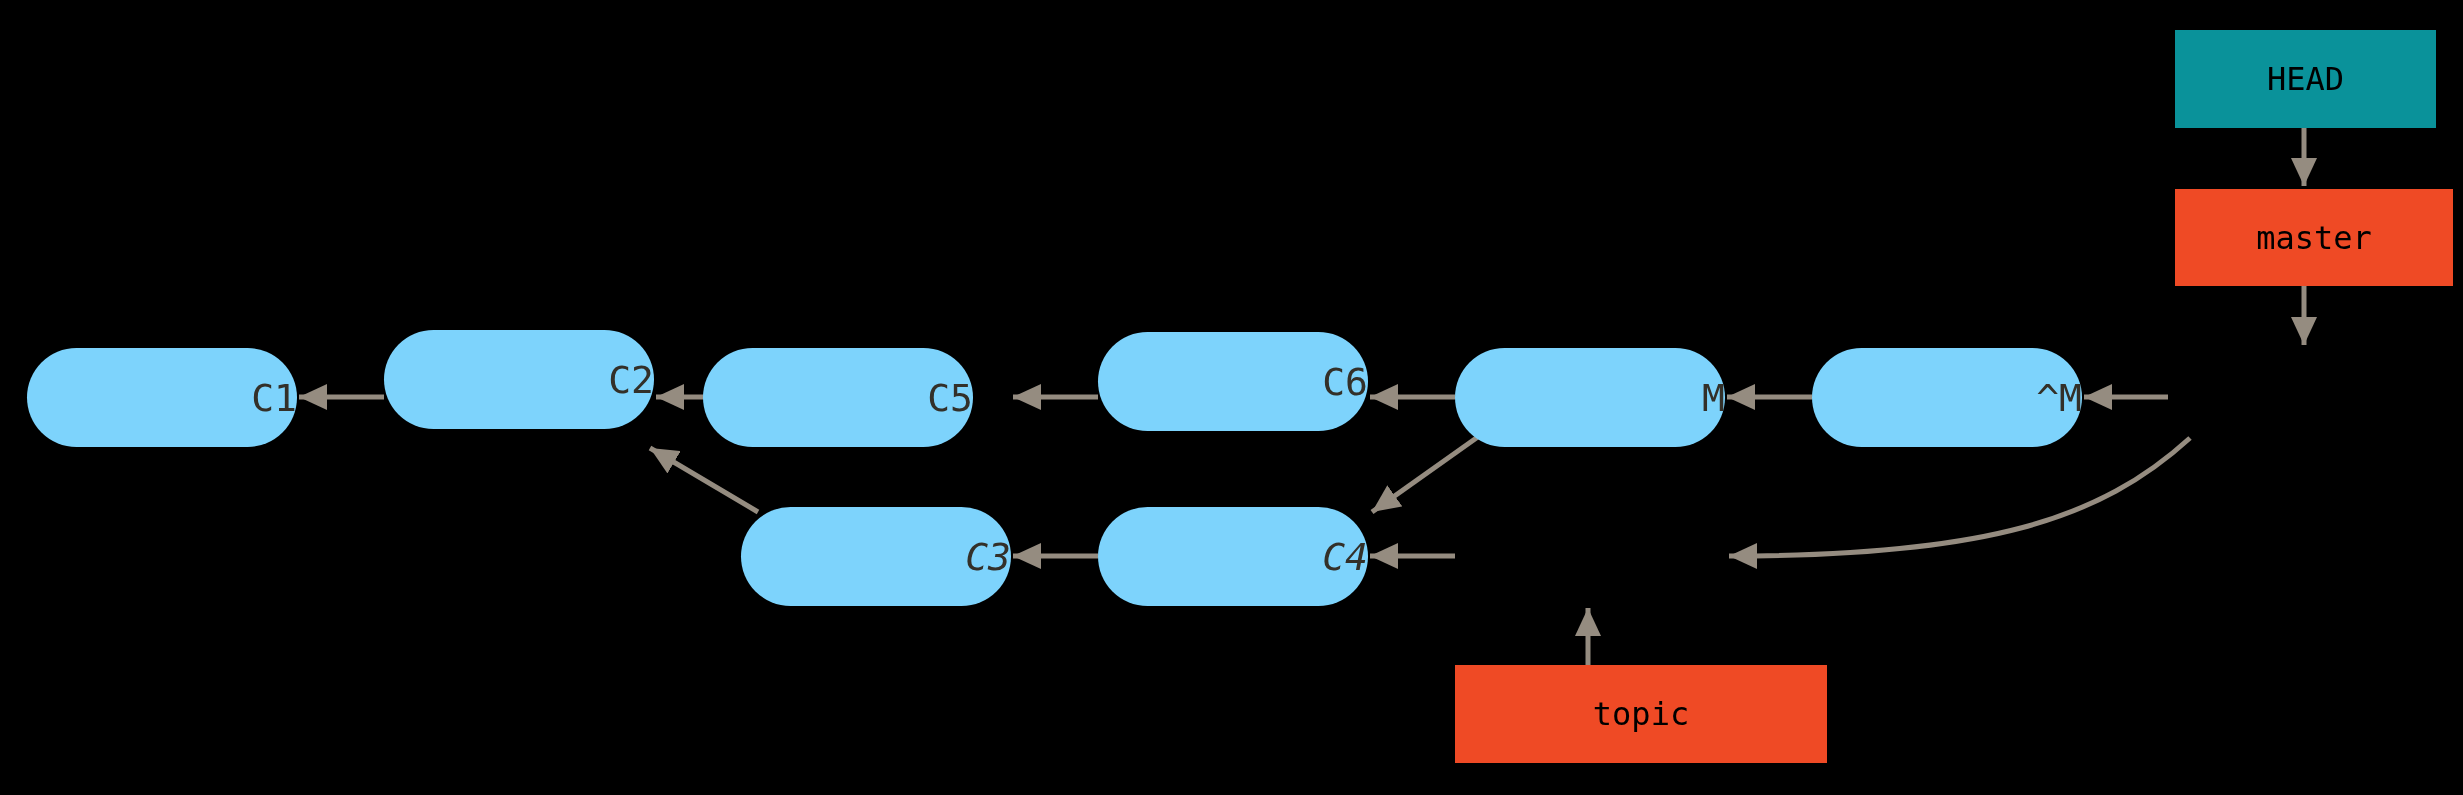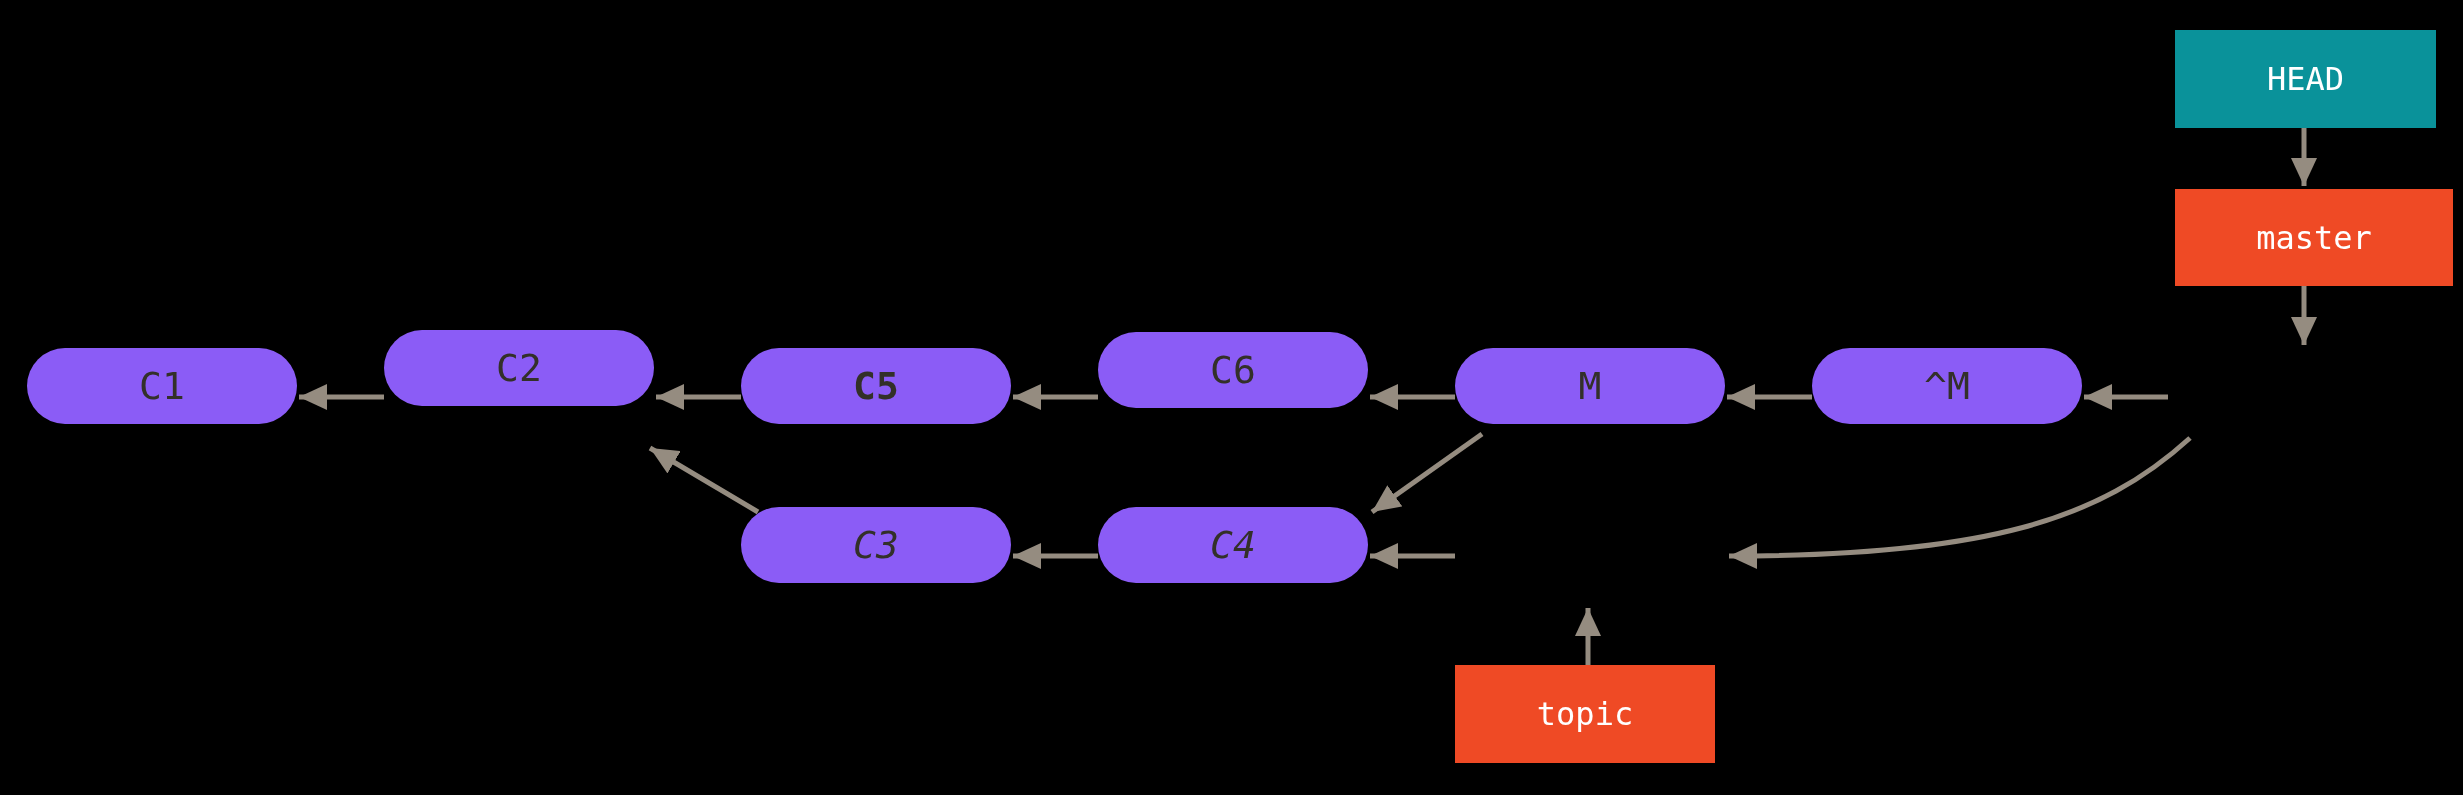--- a/index.html
+++ b/index.html
@@ -17,62 +17,62 @@
   }
   .arrows {
     position: absolute;
     left: 0;
     top: 0;
     z-index: 0;
   }
   .commit {
     position: absolute;
     width: 270px;
-    height: 76px;
-    background: #8b5cf6;
+    height: 99px;
+    background: #7dd3fc;
     border-radius: 49.5px;
     display: flex;
     align-items: center;
-    justify-content: center;
+    justify-content: flex-end;
     z-index: 1;
   }
   .commit .label {
     font-size: 38px;
     color: #333029;
     line-height: 1;
   }
   .ref-box {
     position: absolute;
     display: flex;
     align-items: center;
     justify-content: center;
     z-index: 1;
   }
   .ref-box .label {
     font-size: 32px;
-    color: #ffffff;
+    color: #000000;
     line-height: 1;
   }
   .ref-head   { background: #0a929a; }
   .ref-branch { background: #ef4a25; }
 
   
   .pos-c1 { left: 27px;   top: 348px; }
   .pos-c2 { left: 384px;  top: 330px; }
-  .pos-c5 { left: 741px;  top: 348px; font-weight: bold; }
+  .pos-c5 { left: 703px;  top: 348px; }
   .pos-c6 { left: 1098px; top: 332px; }
   .pos-m  { left: 1455px; top: 348px; }
   .pos-rm { left: 1812px; top: 348px; }
   .pos-c8 { left: 2168px; top: 348px; }
   .pos-c3 { left: 741px;  top: 507px; font-style: italic; }
   .pos-c4 { left: 1098px; top: 507px; font-style: italic; }
   .pos-c7 { left: 1455px; top: 507px; }
   .pos-head   { left: 2175px; top: 30px;  width: 261px; height: 98px; }
   .pos-master { left: 2175px; top: 189px; width: 278px; height: 97px; }
-  .pos-topic  { left: 1455px; top: 665px; width: 260px; height: 98px; }
+  .pos-topic  { left: 1455px; top: 665px; width: 372px; height: 98px; }
 </style>
 </head>
 <body>
 
 <div class="canvas">
 
   <svg class="arrows" width="2463" height="795" viewBox="0 0 2463 795">
     <defs>
       <marker id="ah" markerUnits="userSpaceOnUse" markerWidth="28" markerHeight="26" refX="28" refY="13" orient="auto">
         <path d="M0,0 L28,13 L0,26 Z" fill="#958c80"></path>

